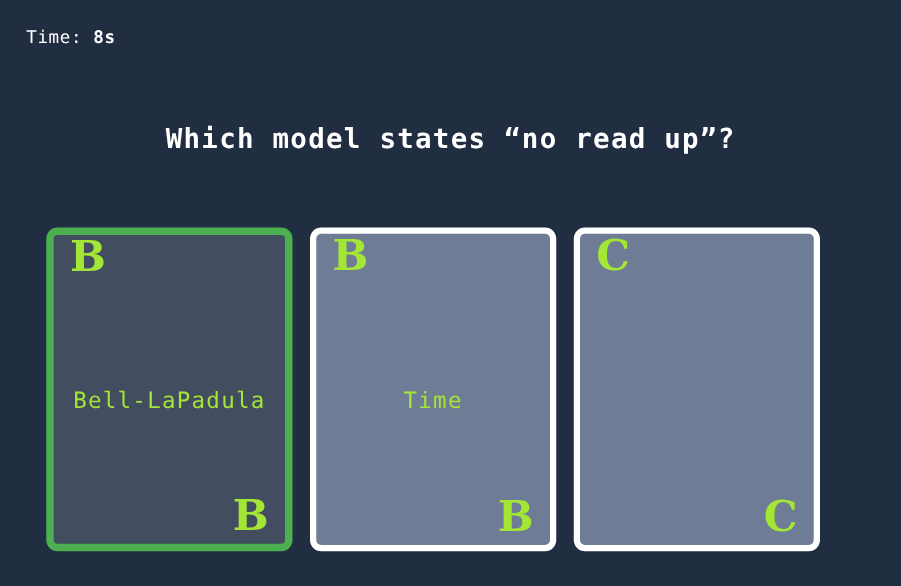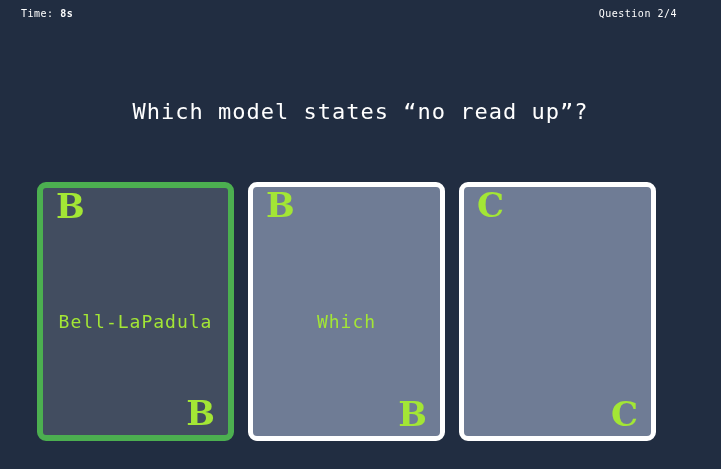--- a/index.html
+++ b/index.html
@@ -13,29 +13,29 @@
   }
   *{box-sizing:border-box;}
   html,body{margin:0;padding:0;}
   body{
     width:721px;height:469px;position:relative;overflow:hidden;
     background:var(--background);
     color:var(--text);
     font-family:"DejaVu Sans Mono","Liberation Mono",monospace;
   }
   .header{
-    position:absolute;top:8px;left:21px;right:44px;
+    position:absolute;top:22px;left:21px;right:44px;
     display:flex;justify-content:space-between;align-items:center;
-    font-size:10px;letter-spacing:.5px;
+    font-size:14px;letter-spacing:.5px;
   }
   .time{white-space:pre;}
   .time-value{font-weight:bold;}
   .question{
     position:absolute;top:99px;left:0;width:100%;
-    text-align:center;font-size:22px;letter-spacing:1px;
+    text-align:center;font-size:22px;letter-spacing:1px;font-weight:bold;
   }
   .cards{
     position:absolute;top:182px;left:37px;
     display:flex;gap:14px;
   }
   .card{
     position:relative;
     width:197px;height:259px;
     background:var(--default-card-bg);
     border:5px solid var(--default-border);
@@ -62,36 +62,35 @@
     font-weight:normal;font-size:18px;letter-spacing:1px;
     color:var(--accent-text);
     white-space:nowrap;
   }
 </style>
 </head>
 <body>
 
 <div class="header">
   <div class="time"><span>Time: </span><span class="time-value">8s</span></div>
-  <div class="counter">Question 2/4</div>
 </div>
 
 <div class="question">Which model states “no read up”?</div>
 
 <div class="cards">
 
   <div class="card" data-state="selected">
     <span class="corner tl">B</span>
     <span class="card-label">Bell-LaPadula</span>
     <span class="corner br">B</span>
   </div>
 
   <div class="card" data-state="default">
     <span class="corner tl">B</span>
-    <span class="card-label">Which</span>
+    <span class="card-label">Time</span>
     <span class="corner br">B</span>
   </div>
 
   <div class="card" data-state="default">
     <span class="corner tl">C</span>
     <span class="corner br">C</span>
   </div>
 
 </div>
 

